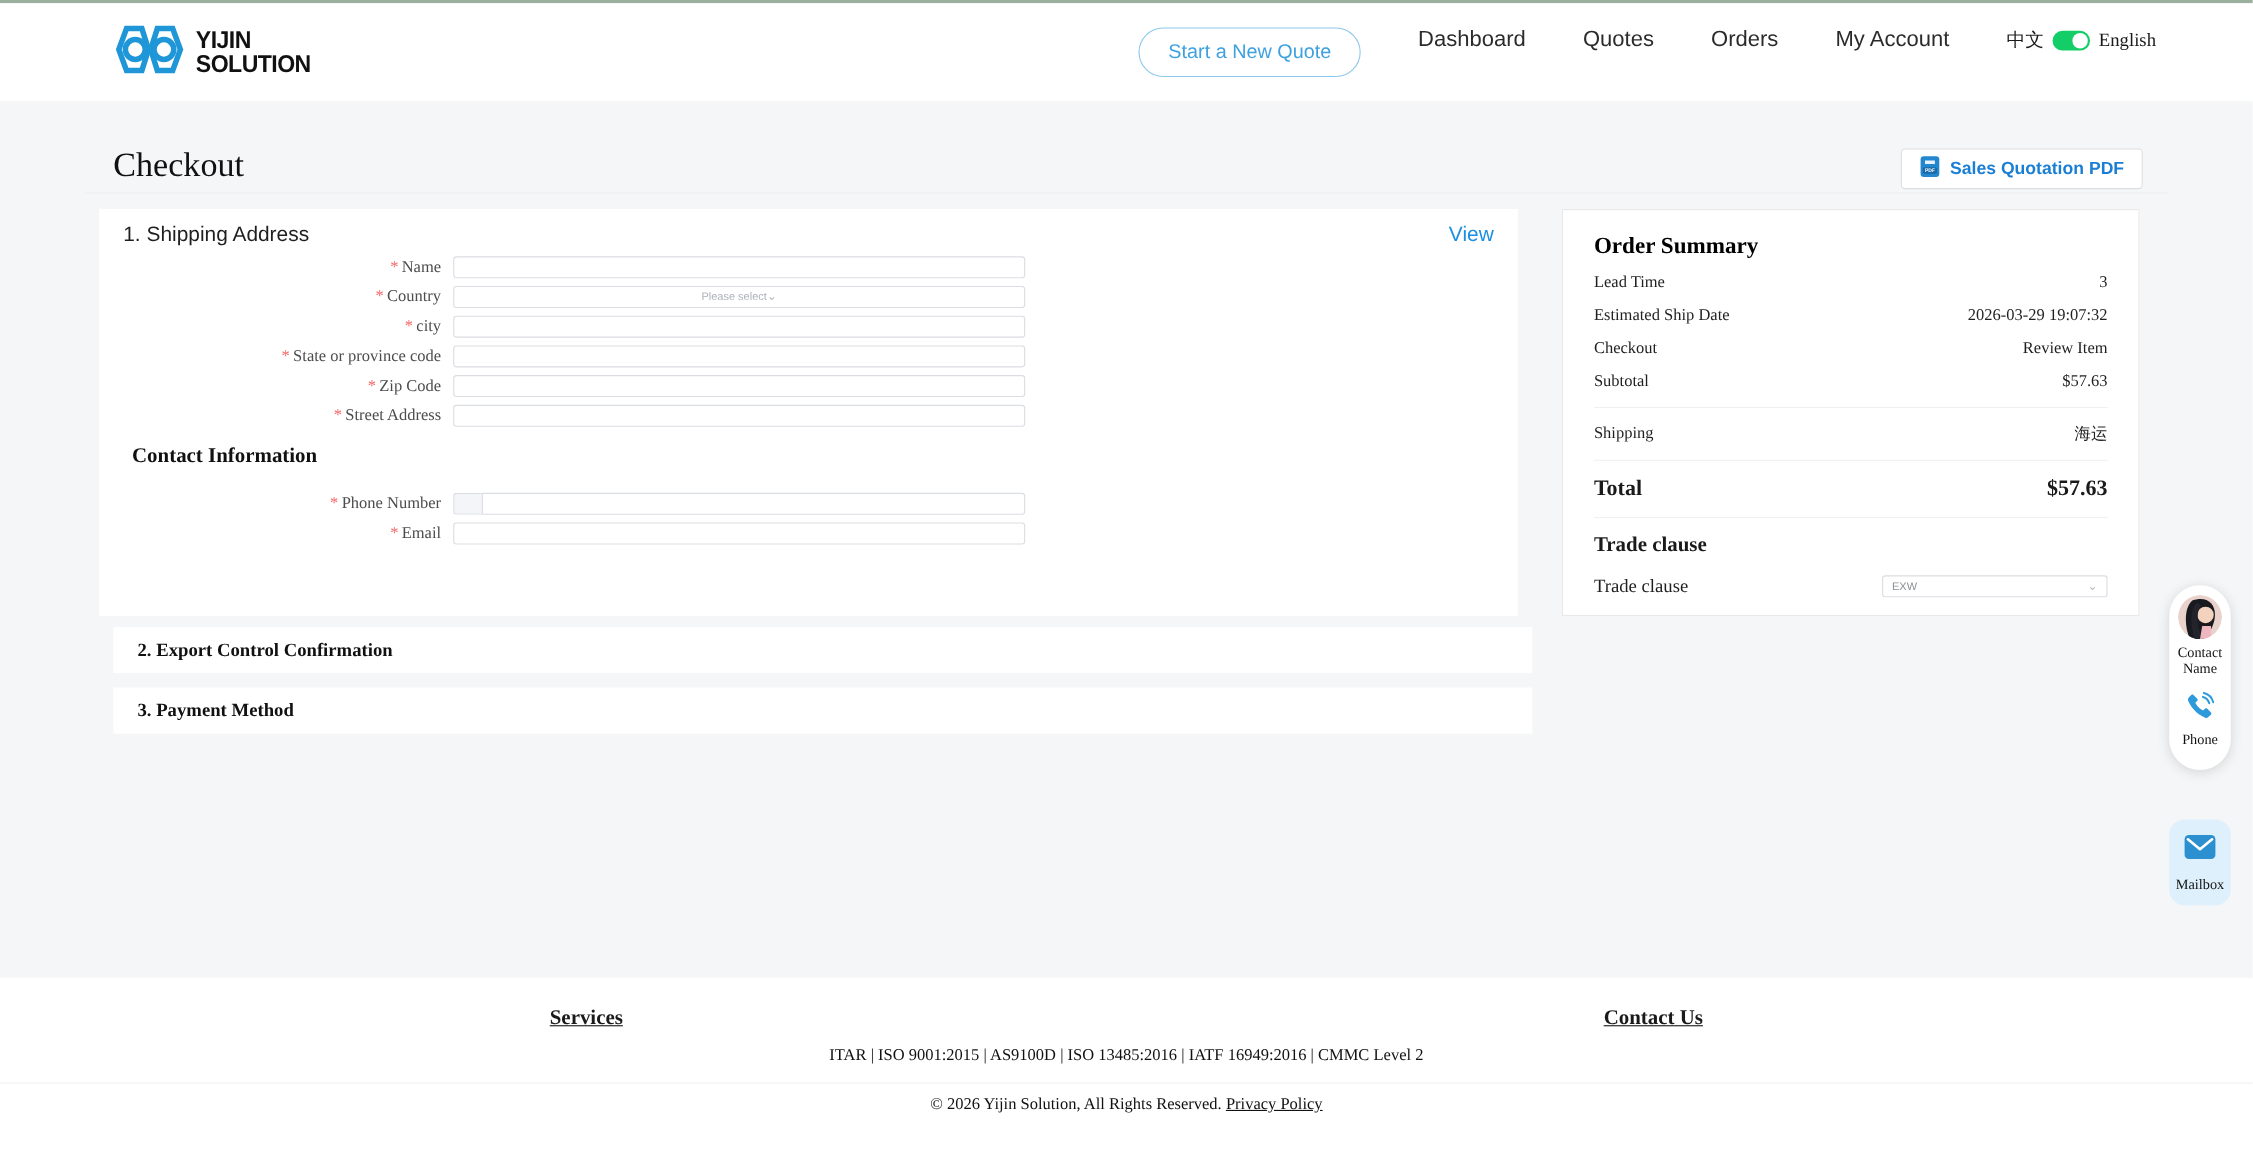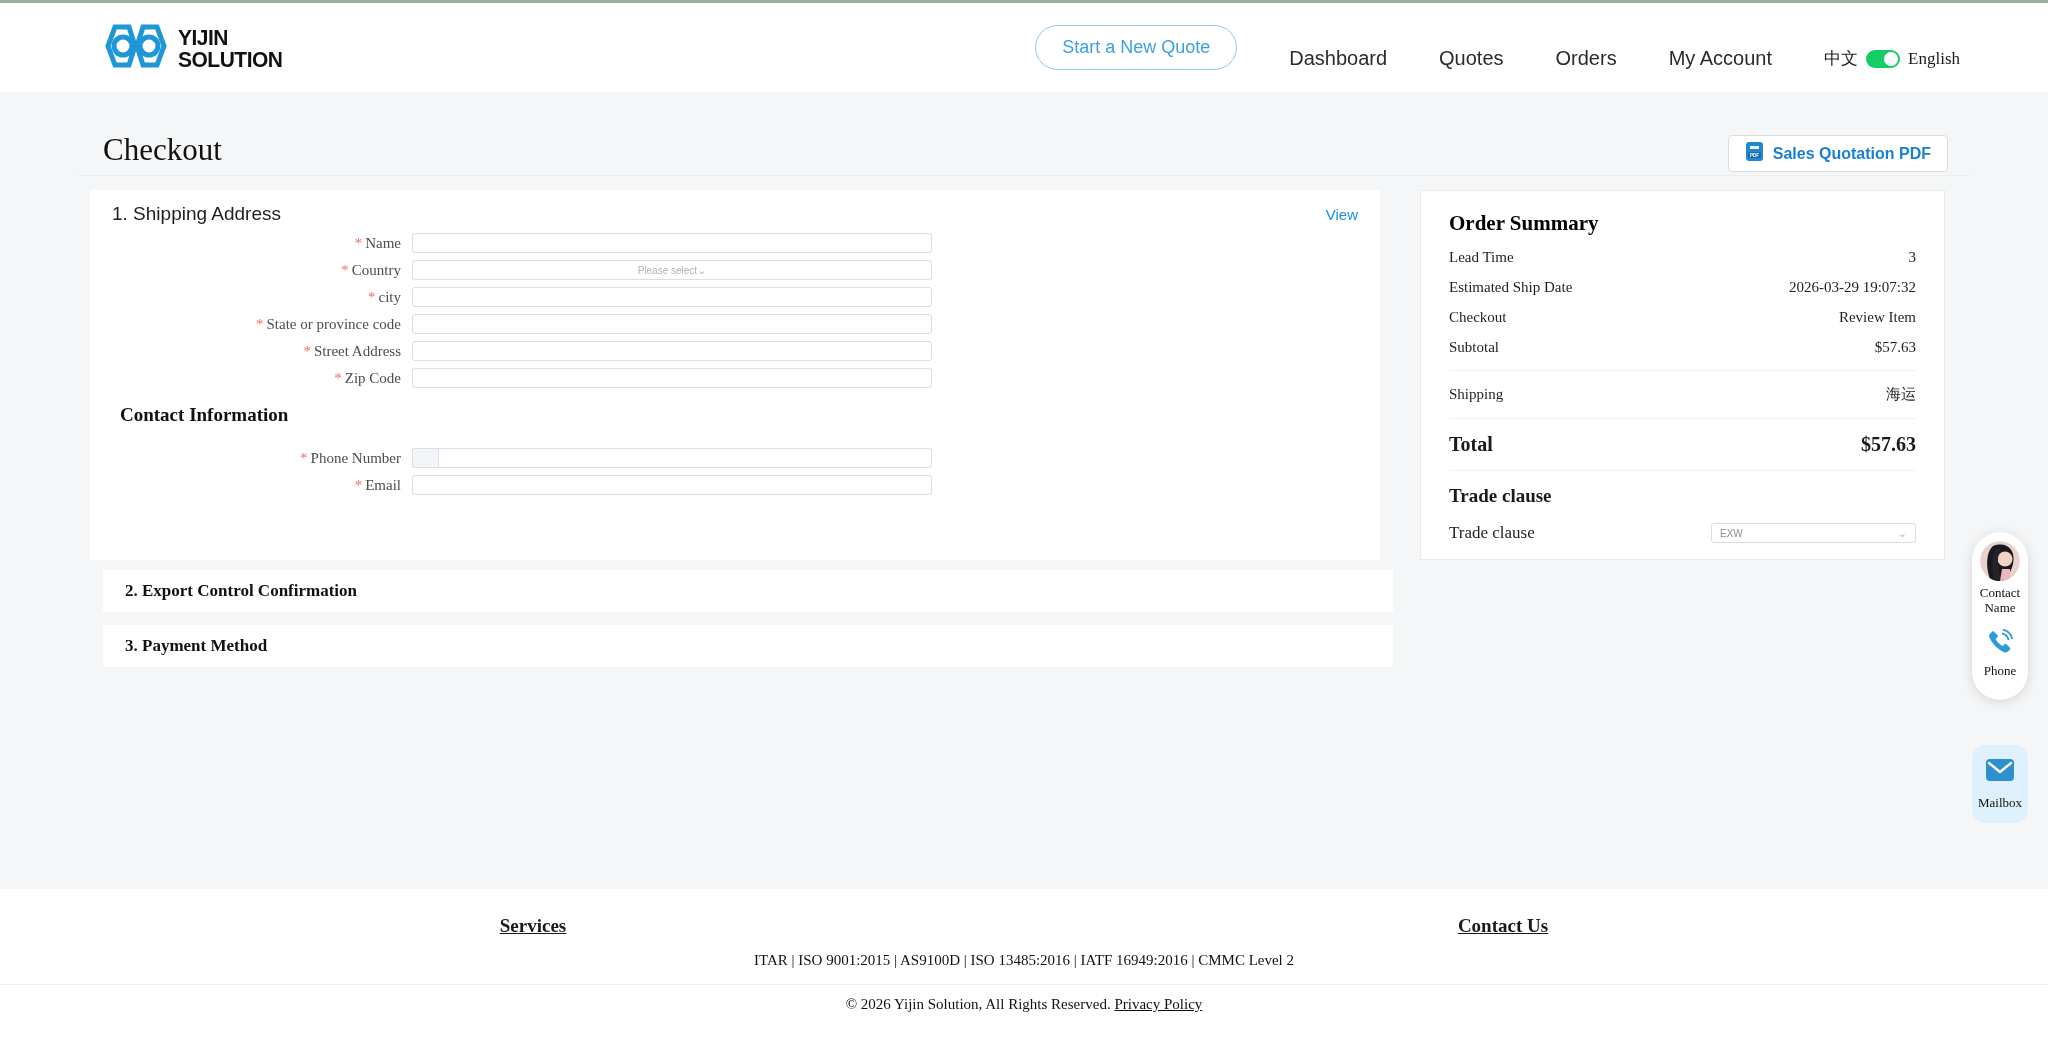--- a/index.html
+++ b/index.html
@@ -12,21 +12,21 @@
   
   .topline { height:3px; background:#9ab09c; }
   .header {
     height:89px; background:#fff; display:flex; align-items:center;
     padding:0 88px 0 103px;
   }
   .logo { display:flex; align-items:center; gap:9px; }
   .logo-text { font-family:"Liberation Sans", sans-serif; font-weight:800;
     font-size:21px; line-height:21px; letter-spacing:-0.5px; color:#111;
     transform:scaleY(1.05); }
-  .nav { margin-left:auto; display:flex; align-items:flex-end; gap:52px; }
+  .nav { margin-left:auto; display:flex; align-items:flex-start; gap:52px; }
   .nav-link { font-family:"Liberation Sans", sans-serif; font-size:20px; color:#2b2b2b; cursor:pointer; white-space:nowrap; }
   .quote-pill {
     font-family:"Liberation Sans", sans-serif; font-size:18px; color:#3da1e0;
     border:1px solid #8ec8ec; border-radius:23px; background:#fff;
     padding:11px 26px; cursor:pointer; white-space:nowrap;
   }
   .lang { display:flex; align-items:center; gap:8px; font-size:17px; }
   .toggle { width:34px; height:18px; border-radius:9px; background:#13ce66; position:relative; cursor:pointer; }
   .toggle .knob { position:absolute; right:2px; top:2px; width:14px; height:14px; border-radius:50%; background:#fff; }
 
@@ -38,21 +38,21 @@
     position:absolute; right:100px; top:43px; height:37px;
     background:#fff; border:1px solid #ddd; border-radius:4px;
     display:flex; align-items:center; gap:9px; padding:0 16px; cursor:pointer;
     font-weight:700; font-size:16px; color:#1a7fd4;
   }
 
   .card { position:absolute; background:#fff; }
   .shipping-card { left:90px; top:98px; width:1290px; height:370px; }
   .ship-head { display:flex; justify-content:space-between; align-items:center; padding:13px 22px 0 22px; }
   .ship-title { font-family:"Liberation Sans", sans-serif; font-size:19px; color:#1f1f1f; }
-  .view-link { font-family:"Liberation Sans", sans-serif; font-size:15px; color:#1a8fe3; cursor:pointer; }
+  .view-link { font-family:"Liberation Sans", sans-serif; font-size:19px; color:#1a8fe3; cursor:pointer; }
 
   .form { padding-top:8px; }
   .f-row { display:flex; align-items:center; margin-bottom:7px; }
   .f-label { width:322px; text-align:right; font-size:15px; color:#4d4d4d; padding-right:11px; white-space:nowrap; }
   .req { color:#f56c6c; margin-right:3px; }
   .f-input { width:520px; height:20px; border:1px solid #dadde2; border-radius:3px; background:#fff;
     font-family:"Liberation Sans", sans-serif; font-size:12px; color:#333; padding:0 8px; outline:none; }
   .f-select { width:520px; height:20px; border:1px solid #dadde2; border-radius:3px; background:#fff;
     display:flex; align-items:center; justify-content:center; padding:0 8px; cursor:pointer; }
   .placeholder { font-family:"Liberation Sans", sans-serif; font-size:10px; color:#aeb2b9; }
@@ -180,25 +180,25 @@
       </div>
       <div class="f-row">
         <span class="f-label"><span class="req">*</span><span>city</span></span>
         <input class="f-input" style="">
       </div>
       <div class="f-row">
         <span class="f-label"><span class="req">*</span><span>State or province code</span></span>
         <input class="f-input" style="">
       </div>
       <div class="f-row">
+        <span class="f-label"><span class="req">*</span><span>Zip Code</span></span>
+        <input class="f-input" style="">
+      </div>
+      <div class="f-row">
         <span class="f-label"><span class="req">*</span><span>Street Address</span></span>
-        <input class="f-input" style="">
-      </div>
-      <div class="f-row">
-        <span class="f-label"><span class="req">*</span><span>Zip Code</span></span>
         <input class="f-input" style="">
       </div>
 
       <div class="contact-heading">Contact Information</div>
 
       <div class="f-row">
         <span class="f-label"><span class="req">*</span><span>Phone Number</span></span>
         <div class="phone-wrap">
           <span class="phone-addon"></span>
           <input class="phone-input" style="">

